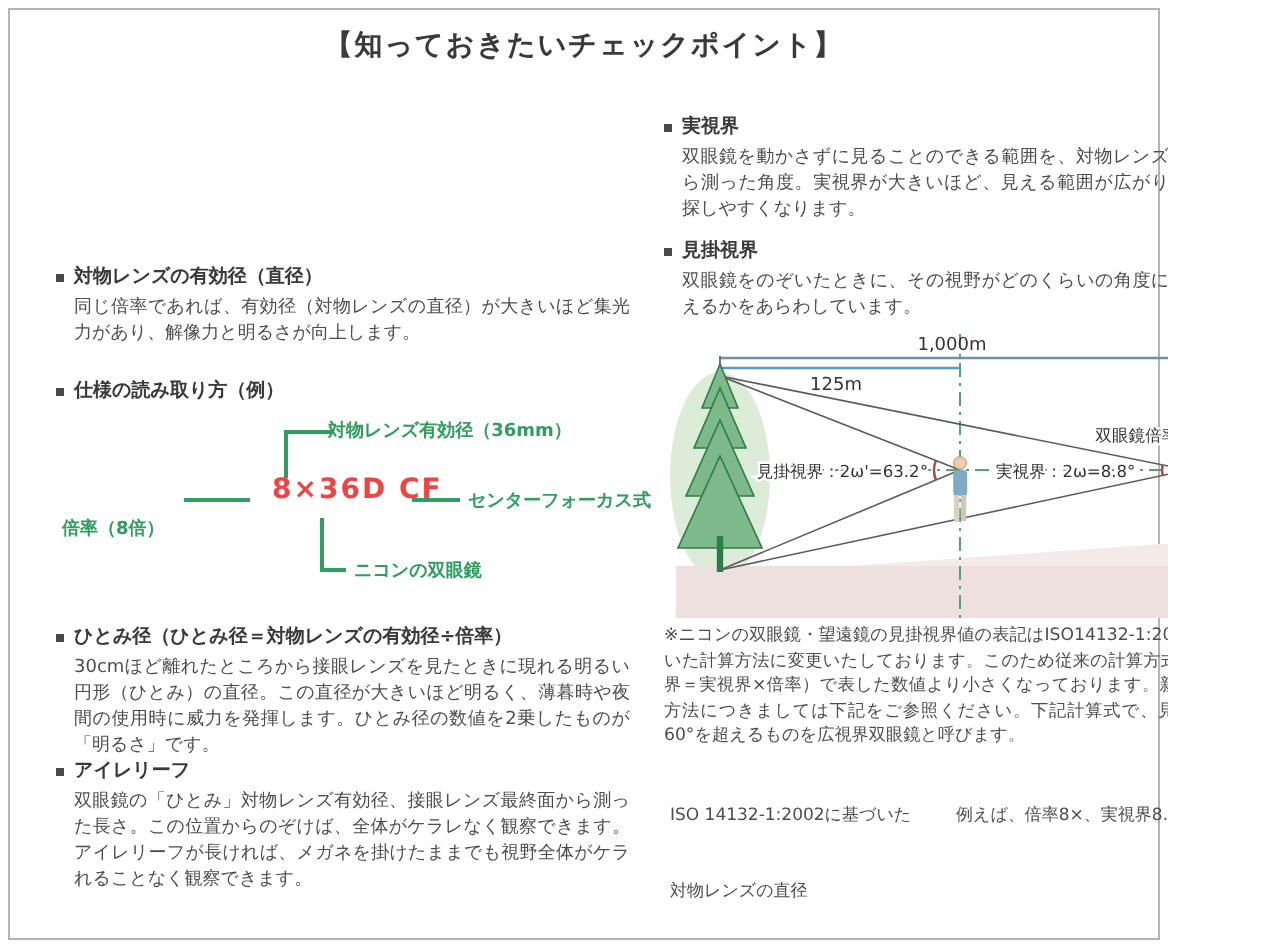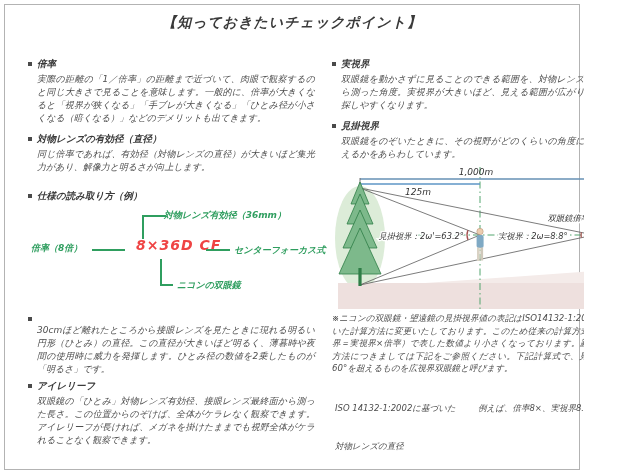--- a/index.html
+++ b/index.html
@@ -1,19 +1,19 @@
 <!DOCTYPE html>
 <html><head>
 <meta charset="utf-8">
 <style>
   html,body{margin:0;padding:0;background:#ffffff;}
   #page{
     position:relative;width:584px;height:474px;background:#ffffff;
     font-family:"DejaVu Sans","Liberation Sans",sans-serif;
-    color:#4a4a4a;overflow:hidden;font-style:italic;
+    color:#4a4a4a;overflow:hidden;
   }
   #frame{position:absolute;left:4px;top:4px;right:4px;bottom:4px;border:1px solid #b3b3b3;}
   .title{
     position:absolute;left:0;top:14px;width:100%;text-align:center;
     font-size:14px;font-weight:bold;color:#3a3a3a;letter-spacing:1px;
   }
   .sec{position:absolute;}
   .sec .hd{display:flex;align-items:flex-start;gap:5px;font-size:9.5px;font-weight:bold;color:#3a3a3a;line-height:12px;}
   .bullet{flex:0 0 auto;width:4px;height:4px;background:#4a4a4a;margin-top:4px;}
   .sec .bd{margin:3px 0 0 9px;font-size:9px;color:#4d4d4d;line-height:13px;text-align:justify;}
@@ -38,27 +38,20 @@
   svg text{font-family:"DejaVu Sans","Liberation Sans",sans-serif;}
 </style>
 </head>
 <body>
 
 <div id="page">
   <div id="frame"></div>
 
   <div class="title">【知っておきたいチェックポイント】</div>
 
-  <div class="sec leftcol" style="left:28px;top:58px;">
-    <div class="hd">
-      <span class="bullet"></span>
-      <span>倍率</span>
-    </div>
-    <div class="bd">実際の距離の「1／倍率」の距離まで近づいて、肉眼で観察するのと同じ大きさで見ることを意味します。一般的に、倍率が大きくなると「視界が狭くなる」「手ブレが大きくなる」「ひとみ径が小さくなる（暗くなる）」などのデメリットも出てきます。</div>
-  </div>
 
   <div class="sec leftcol" style="left:28px;top:133px;">
     <div class="hd">
       <span class="bullet"></span>
       <span>対物レンズの有効径（直径）</span>
     </div>
     <div class="bd">同じ倍率であれば、有効径（対物レンズの直径）が大きいほど集光力があり、解像力と明るさが向上します。</div>
   </div>
 
   <div class="sec leftcol" style="left:28px;top:190px;">
@@ -66,36 +59,37 @@
       <span class="bullet"></span>
       <span>仕様の読み取り方（例）</span>
     </div>
   </div>
 
   <div id="specdiag">
     <span class="glabel" style="left:136px;top:6px;">対物レンズ有効径（36mm）</span>
     <div class="gline" style="left:114px;top:12px;width:24px;height:1.5px;"></div>
     <div class="gline" style="left:114px;top:12px;width:1.5px;height:24px;"></div>
 
-    <span class="glabel" style="left:3px;top:39px;">倍率（8倍）</span>
+    <span class="glabel" style="left:3px;top:55px;">倍率（8倍）</span>
     <div class="gline" style="left:64px;top:46px;width:33px;height:1.5px;"></div>
 
     <span class="model">8×36D CF</span>
 
     <div class="gline" style="left:178px;top:46px;width:24px;height:1.5px;"></div>
     <span class="glabel" style="left:206px;top:41px;text-align:center;">センターフォーカス式</span>
 
     <div class="gline" style="left:132px;top:56px;width:1.5px;height:26px;"></div>
     <div class="gline" style="left:132px;top:81px;width:13px;height:1.5px;"></div>
     <span class="glabel" style="left:149px;top:76px;">ニコンの双眼鏡</span>
   </div>
 
   <div class="sec leftcol" style="left:28px;top:313px;">
     <div class="hd">
       <span class="bullet"></span>
+      <span>ひとみ径（ひとみ径＝対物レンズの有効径÷倍率）</span>
     </div>
     <div class="bd">30cmほど離れたところから接眼レンズを見たときに現れる明るい円形（ひとみ）の直径。この直径が大きいほど明るく、薄暮時や夜間の使用時に威力を発揮します。ひとみ径の数値を2乗したものが「明るさ」です。</div>
   </div>
 
   <div class="sec leftcol" style="left:28px;top:380px;">
     <div class="hd">
       <span class="bullet"></span>
       <span>アイレリーフ</span>
     </div>
     <div class="bd">双眼鏡の「ひとみ」対物レンズ有効径、接眼レンズ最終面から測った長さ。この位置からのぞけば、全体がケラレなく観察できます。アイレリーフが長ければ、メガネを掛けたままでも視野全体がケラれることなく観察できます。</div>

